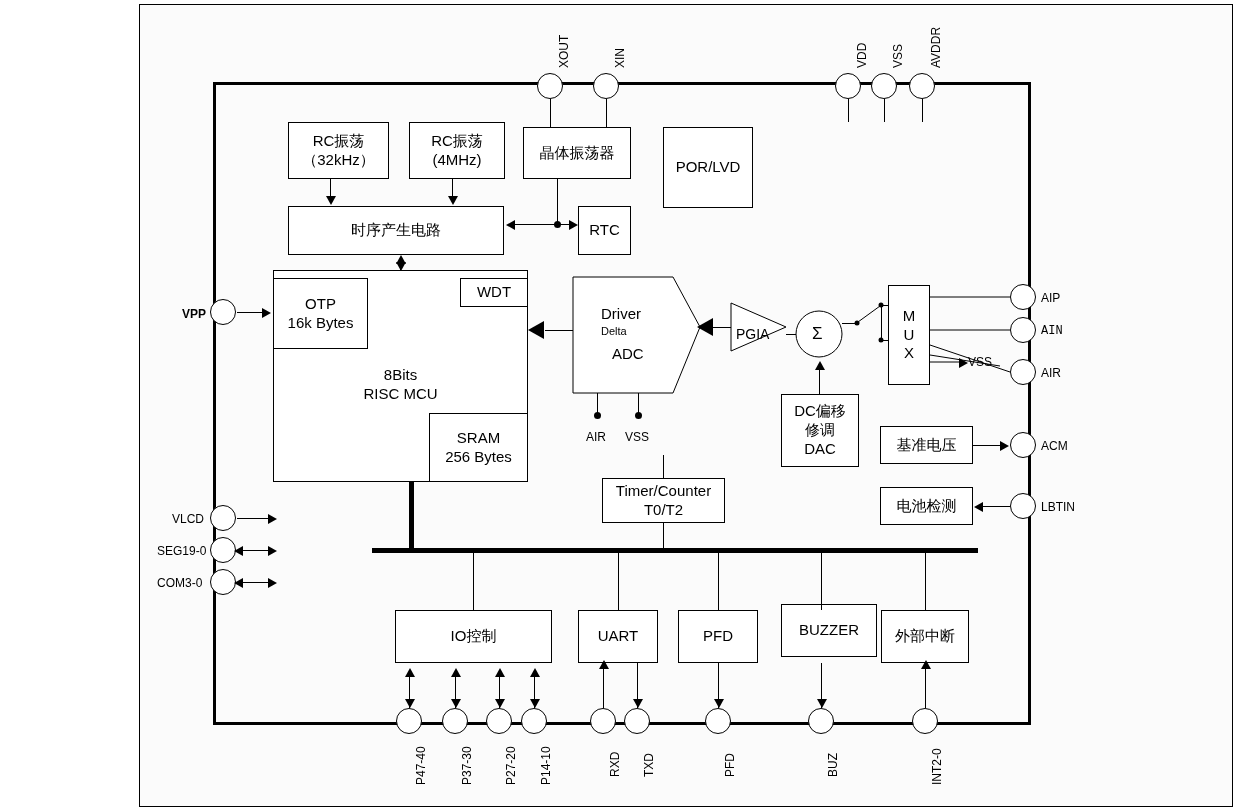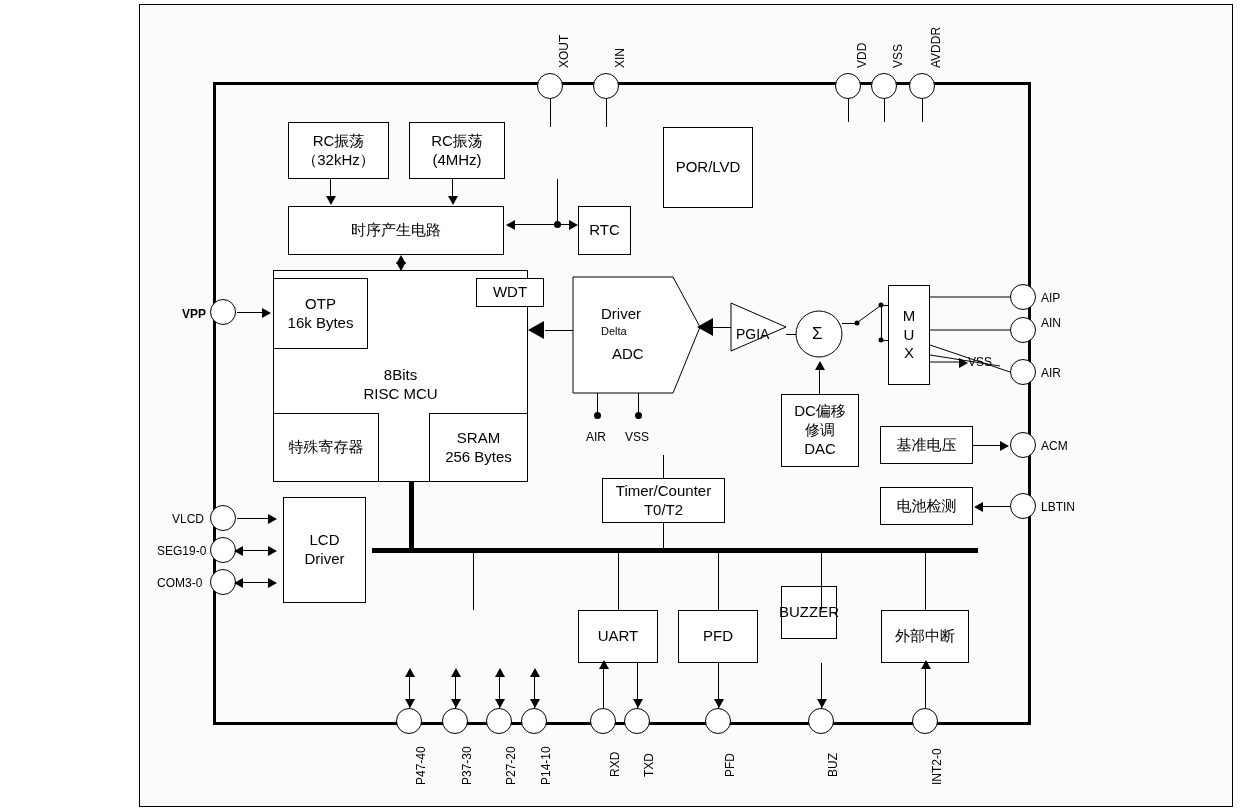--- a/index.html
+++ b/index.html
@@ -158,20 +158,23 @@
   <div class="box" style="left:288px; top:122px; width:101px; height:57px;">
     <span class="l">RC振荡</span>
     <span class="l">（32kHz）</span>
   </div>
 
   <div class="box" style="left:409px; top:122px; width:96px; height:57px;">
     <span class="l">RC振荡</span>
     <span class="l">(4MHz)</span>
   </div>
 
+  <div class="box" style="left:523px; top:127px; width:108px; height:52px;">
+    <span class="l">晶体振荡器</span>
+  </div>
 
   <div class="box" style="left:663px; top:127px; width:90px; height:81px;">
     <span class="l">POR/LVD</span>
   </div>
 
 
   <div class="box" style="left:288px; top:206px; width:216px; height:49px;">
     <span class="l">时序产生电路</span>
   </div>
 
@@ -182,27 +185,24 @@
   <div class="box" style="left:273px; top:270px; width:255px; height:212px;">
     <span class="l" style="margin-top:18px;">8Bits</span>
     <span class="l">RISC  MCU</span>
   </div>
 
   <div class="box" style="left:273px; top:278px; width:95px; height:71px;">
     <span class="l">OTP</span>
     <span class="l">16k Bytes</span>
   </div>
 
-  <div class="box" style="left:460px; top:278px; width:68px; height:29px;margin-left:16px;">
+  <div class="box" style="left:460px; top:278px; width:68px; height:29px;">
     <span class="l">WDT</span>
   </div>
 
-  <div class="box" style="left:273px; top:413px; width:106px; height:69px;">
-    <span class="l">特殊寄存器</span>
-  </div>
 
   <div class="box" style="left:429px; top:413px; width:99px; height:69px;">
     <span class="l">SRAM</span>
     <span class="l">256 Bytes</span>
   </div>
 
   <div class="box" style="left:573px; top:270px; width:0px; height:0px; border:none;"></div>
 
   <svg class="overlay">
 
@@ -249,35 +249,34 @@
 
   <div class="box" style="left:880px; top:487px; width:93px; height:38px;">
     <span class="l">电池检测</span>
   </div>
 
   <div class="box" style="left:602px; top:478px; width:123px; height:45px;">
     <span class="l">Timer/Counter</span>
     <span class="l">T0/T2</span>
   </div>
 
-  <div class="box" style="left:283px; top:497px; width:83px; height:106px;">
-    <span class="l">LCD</span>
-    <span class="l">Driver</span>
-  </div>
-
+
+  <div class="box" style="left:395px; top:610px; width:157px; height:53px;">
+    <span class="l">IO控制</span>
+  </div>
 
   <div class="box" style="left:578px; top:610px; width:80px; height:53px;">
     <span class="l">UART</span>
   </div>
 
   <div class="box" style="left:678px; top:610px; width:80px; height:53px;">
     <span class="l">PFD</span>
   </div>
 
-  <div class="box" style="left:781px; top:586px; width:56px; height:53px;">
+  <div class="box" style="left:781px; top:604px; width:96px; height:53px;">
     <span class="l">BUZZER</span>
   </div>
 
   <div class="box" style="left:881px; top:610px; width:88px; height:53px;">
     <span class="l">外部中断</span>
   </div>
 
   <div class="line v" style="left:330px; top:179px; height:18px;"></div>
   <div class="arrow ar-d" style="left:326px; top:196px;"></div>
 
@@ -324,21 +323,21 @@
   <div class="dot" style="left:635px; top:412px;"></div>
   <div class="txt" style="left:625px; top:430px; font-size:12px;">VSS</div>
 
   <div class="txt" style="left:968px; top:355px; font-size:12px;">VSS</div>
   <div class="arrow ar-r" style="left:959px; top:358px;"></div>
 
   <div class="pin" style="left:1010px; top:284px;"></div>
   <div class="pin-label" style="left:1041px; top:291px;">AIP</div>
 
   <div class="pin" style="left:1010px; top:317px;"></div>
-  <div class="pin-label" style="left:1041px; top:316px;">AIN</div>
+  <div class="pin-label" style="left:1041px; top:324px;font-family:Liberation Mono, monospace;">AIN</div>
 
   <div class="pin" style="left:1010px; top:359px;"></div>
   <div class="pin-label" style="left:1041px; top:366px;">AIR</div>
 
   <div class="pin" style="left:1010px; top:432px;"></div>
   <div class="pin-label" style="left:1041px; top:439px;">ACM</div>
   <div class="line h" style="left:973px; top:445px; width:33px;"></div>
   <div class="arrow ar-r" style="left:1000px; top:441px;"></div>
 
   <div class="pin" style="left:1010px; top:493px;"></div>

